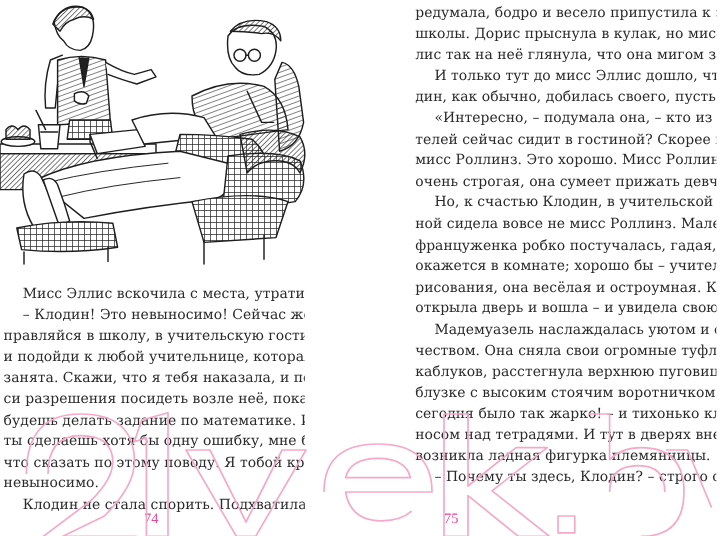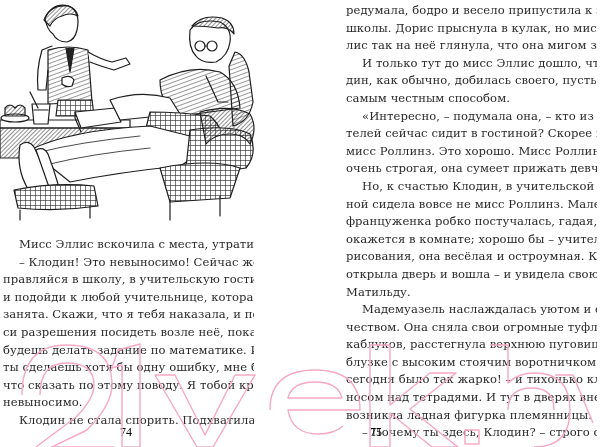--- a/index.html
+++ b/index.html
@@ -7,21 +7,21 @@
     .page { position: absolute; top: 0; height: 447px; }
     .page-left { left: 0; width: 300px; }
     .page-right { left: 300px; width: 300px; }
     .illustration { position: absolute; left: 0; top: 0; width: 300px; height: 225px; }
     .text-block { position: absolute; font-size: 11.6px; line-height: 17.6px; text-align: justify; letter-spacing: 0.05px; }
     .page-left .text-block { left: 3px; top: 236px; width: 251px; }
     .page-right .text-block { left: 46px; top: 2px; width: 251px; }
     .line { display: block; white-space: nowrap; text-align-last: justify; height: 17.6px; overflow: hidden; }
     .line.last { text-align-last: left; }
     .line.indent { padding-left: 16px; }
-    .page-num { position: absolute; top: 425px; font-size: 12px; color: #000000; font-family: "Liberation Serif", serif; }
+    .page-num { position: absolute; top: 425px; font-size: 12px; color: #ec4899; font-family: "Liberation Serif", serif; }
     .page-left .page-num { left: 120px; }
     .page-right .page-num { left: 70px; text-align: right; }
     .watermark { position: absolute; left: 0; top: 0; width: 600px; height: 447px; pointer-events: none; }
   </style>
 </head>
 <body>
 
 <div class="page page-left">
   <svg class="illustration" viewBox="0 0 300 225" xmlns="http://www.w3.org/2000/svg">
     <defs>
@@ -104,32 +104,30 @@
   <div class="page-num">74</div>
 </div>
 
 <div class="page page-right">
   <div class="text-block" id="right-text">
       <span class="line">редумала, бодро и весело припустила к зданию</span>
       <span class="line">школы. Дорис прыснула в кулак, но мисс Эл-</span>
       <span class="line last">лис так на неё глянула, что она мигом затихла.</span>
       <span class="line indent">И только тут до мисс Эллис дошло, что Кло-</span>
       <span class="line">дин, как обычно, добилась своего, пусть и не</span>
-      <span class="line last">самым честным способом.</span>
       <span class="line indent">«Интересно, – подумала она, – кто из учи-</span>
       <span class="line">телей сейчас сидит в гостиной? Скорее всего,</span>
       <span class="line">мисс Роллинз. Это хорошо. Мисс Роллинз –</span>
       <span class="line">очень строгая, она сумеет прижать девчонке</span>
       <span class="line indent">Но, к счастью Клодин, в учительской гости-</span>
       <span class="line">ной сидела вовсе не мисс Роллинз. Маленькая</span>
       <span class="line">француженка робко постучалась, гадая, кто же</span>
       <span class="line">окажется в комнате; хорошо бы – учительница</span>
       <span class="line">рисования, она весёлая и остроумная. Клодин</span>
       <span class="line">открыла дверь и вошла – и увидела свою тётю</span>
-      <span class="line last">Матильду.</span>
       <span class="line indent">Мадемуазель наслаждалась уютом и одино-</span>
       <span class="line">чеством. Она сняла свои огромные туфли без</span>
       <span class="line">каблуков, расстегнула верхнюю пуговицу на</span>
       <span class="line">блузке с высоким стоячим воротничком – ведь</span>
       <span class="line">сегодня было так жарко! – и тихонько клевала</span>
       <span class="line">носом над тетрадями. И тут в дверях внезапно</span>
       <span class="line last">возникла ладная фигурка племянницы.</span>
       <span class="line indent">– Почему ты здесь, Клодин? – строго спро-</span>
     </div>
   <div class="page-num">75</div>

